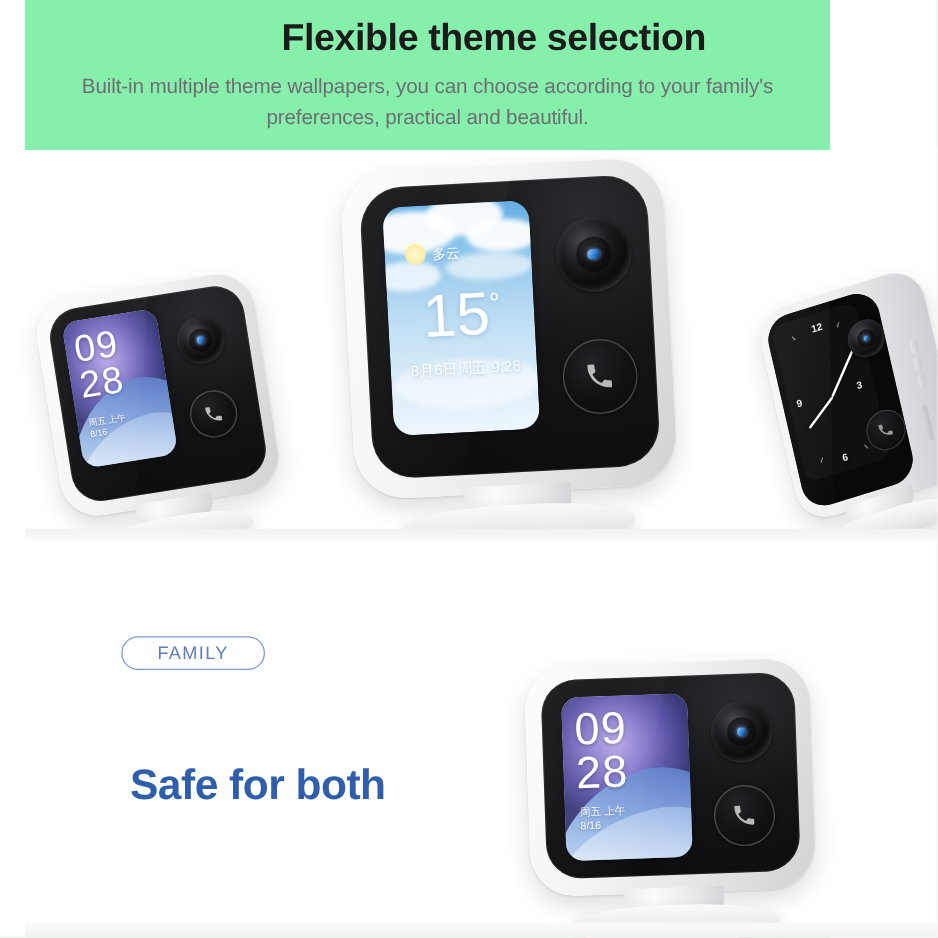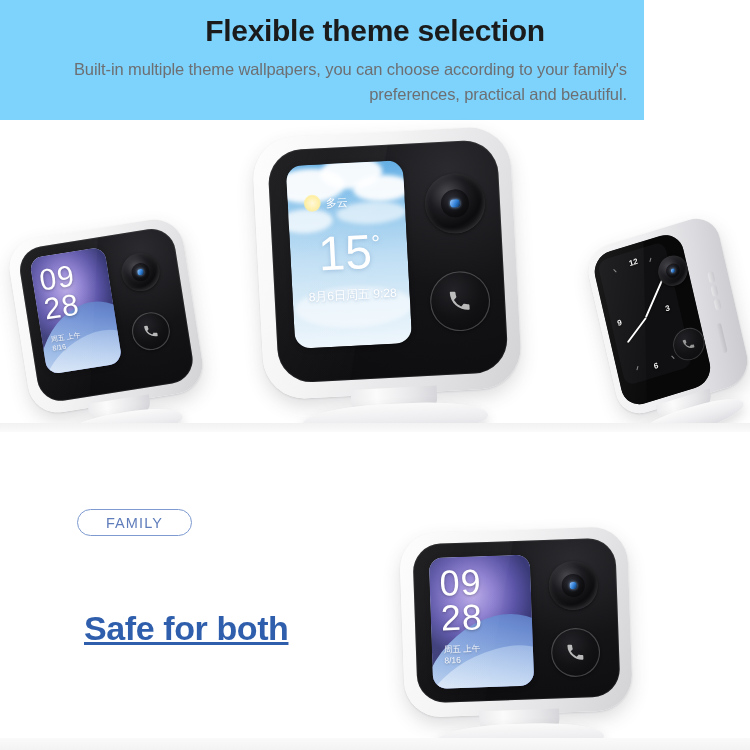--- a/index.html
+++ b/index.html
@@ -2,33 +2,33 @@
 <html><head>
 <meta charset="utf-8">
 <style>
   * { box-sizing: border-box; margin: 0; padding: 0; }
   html, body {
     width: 750px; height: 750px;
     background: #ffffff;
     font-family: "Liberation Sans", sans-serif;
     overflow: hidden;
   }
-  .page { position: relative; width: 644px; height: 750px; background:#7dd3fc; }
+  .page { position: relative; width: 644px; height: 750px; background:#86efac;margin-left:20px; }
 
   
   .hero-title {
     position: absolute; left: 0; top: 14px; width: 750px;
     text-align: center;
     font-size: 30px; font-weight: 700; color: #1b1b1b;
     letter-spacing: -0.3px;
   }
   .hero-sub {
     position: absolute; left: 50%; top: 57px;
     transform: translateX(-50%);
-    width: 610px; text-align: right;
+    width: 610px; text-align: center;
     font-size: 16.5px; line-height: 25px; color: #6d6f72;
     letter-spacing: -0.1px;
   }
 
   
   .stage {
     position: absolute; left: 0; top: 120px; width: 750px; height: 305px;
     background: #ffffff;
   }
   .divider-band {
@@ -352,21 +352,21 @@
     </div>
 
   </div>
 
   <div class="divider-band"></div>
 
   <div class="section2">
 
     <div class="pill" style="left:77px; top:77px; width:115px; height:27px;">FAMILY</div>
 
-    <div class="big-head" style="left:84px; top:174px;text-decoration:underline;">Safe for both</div>
+    <div class="big-head" style="left:84px; top:174px;">Safe for both</div>
 
     <div class="device" style="left:402px; top:98px; width:228px; height:184px; transform:rotate(-2deg);">
       <div class="body-shell" style="border-radius:36px;"></div>
       <div class="glass" style="left:13px; top:11px; right:12px; bottom:14px; border-radius:28px;">
 
         <div class="screen" style="left:16px; top:14px; width:101px; height:131px; border-radius:14px;">
           <div class="wp-purple">
             <div class="swoosh"></div>
             <div class="swoosh2"></div>
           </div>

